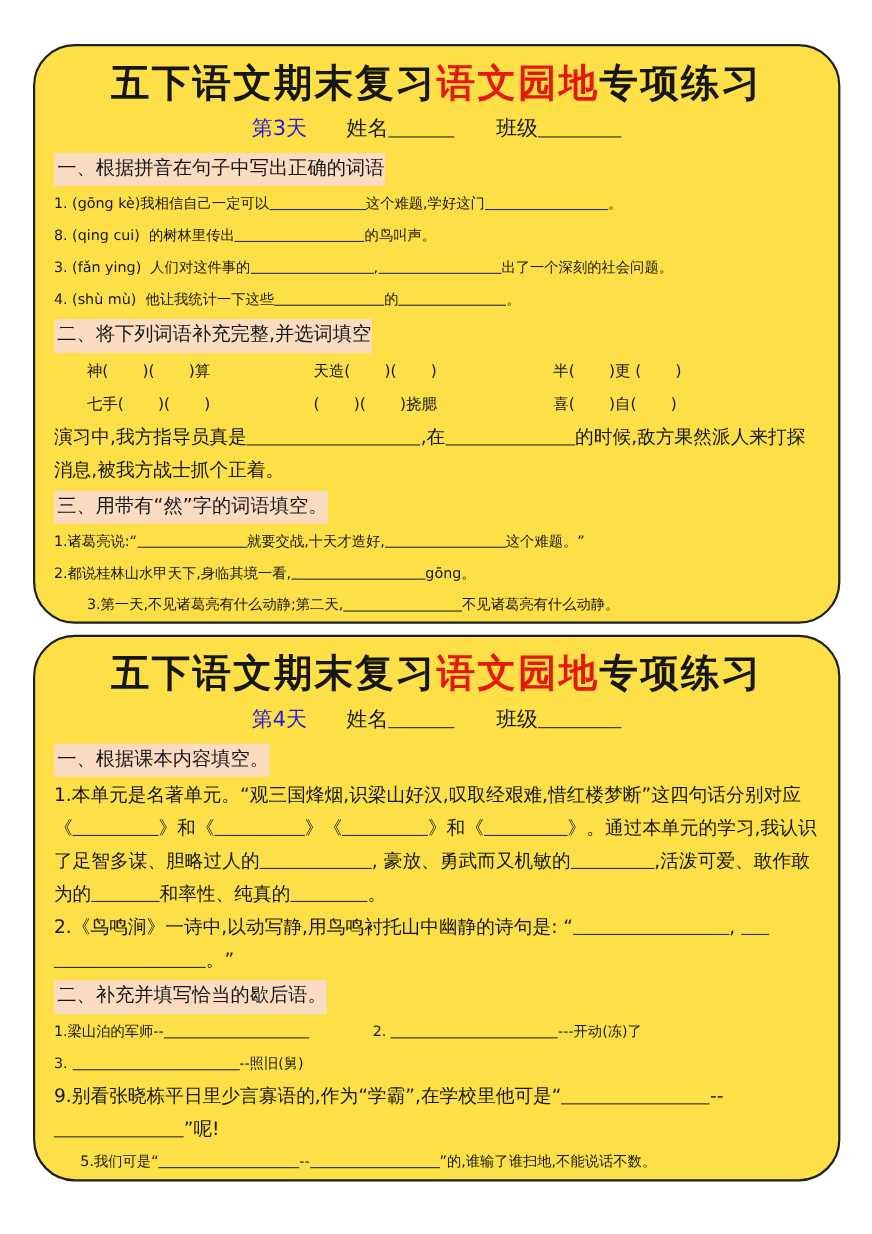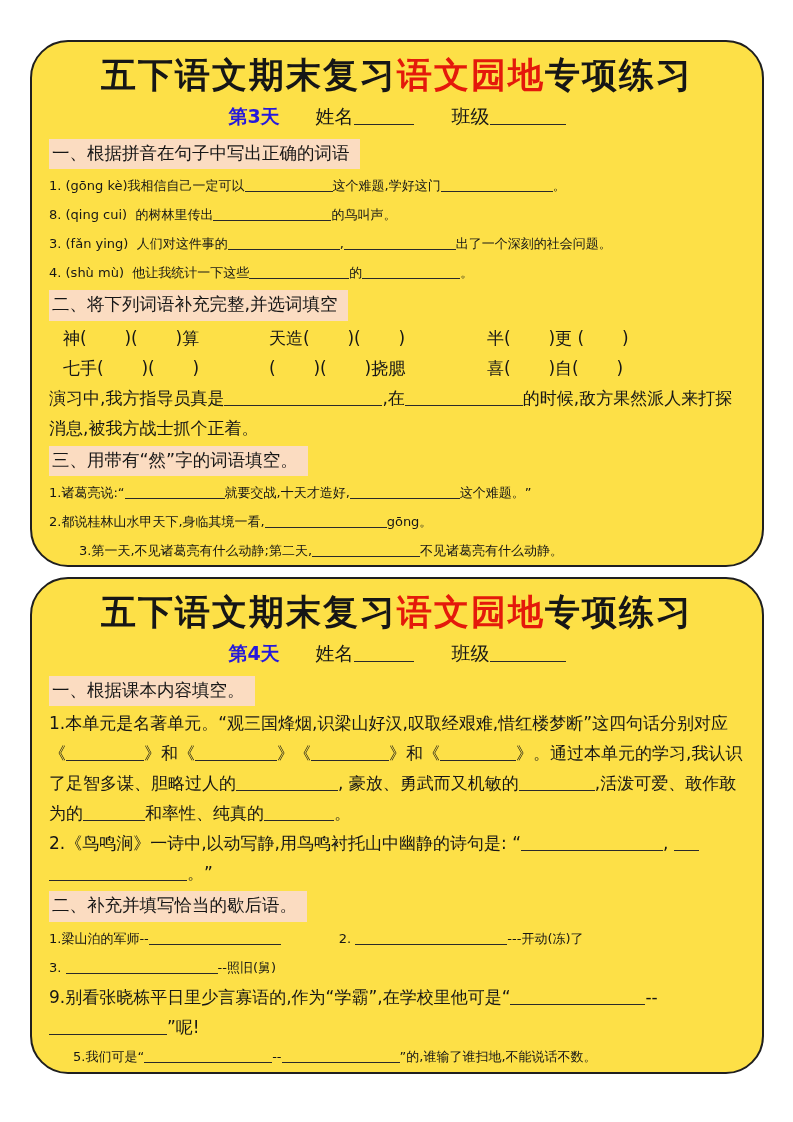--- a/index.html
+++ b/index.html
@@ -18,39 +18,39 @@
   #panel-day4 { top:577px; height:497px; }
 
   .title {
     text-align:center; font-family:"Liberation Serif", serif;
     font-weight:700; font-size:35px; line-height:1.35; letter-spacing:2px;
     margin-top:2px; white-space:nowrap;
   }
   .red { color:var(--red); }
 
   .subtitle { text-align:center; font-size:19px; margin:5px 0 9px 0; }
-  .day { color:var(--blue); font-weight:700; margin-right:36px; }
+  .day { color:var(--blue); font-weight:400; margin-right:36px; }
   .gap-md { display:inline-block; width:38px; }
 
   .blank {
     display:inline-block; border-bottom:1.6px solid #2a2a2a;
     height:15px; vertical-align:-2px;
   }
   .spacer { display:inline-block; height:1px; }
 
   .heading-line { margin:3px 0 2px 0; }
   .sec-heading {
     display:inline-block; background:var(--highlight);
-    font-size:17.5px; line-height:1.55; padding:1px 10px 2px 3px;
+    font-size:17.5px; line-height:1.55; padding:1px 0 2px 3px;
   }
 
   .line { font-size:13px; line-height:29px; white-space:pre-wrap; }
   .para { font-size:17px; line-height:30px; white-space:pre-wrap; }
 
-  .wrow { display:flex; margin-left:14px; font-size:17px; line-height:30px; white-space:pre; }
+  .wrow { display:flex; margin-left:30px; font-size:14px; line-height:30px; white-space:pre; }
   .wcell1 { width:206px; }
   .wcell2 { width:218px; }
   .wcell3 { flex:1; }
 </style>
 </head>
 <body>
 
 <div class="panel" id="panel-day3">
   <div class="title">
     <span>五下语文期末复习</span><span class="red">语文园地</span><span>专项练习</span>

